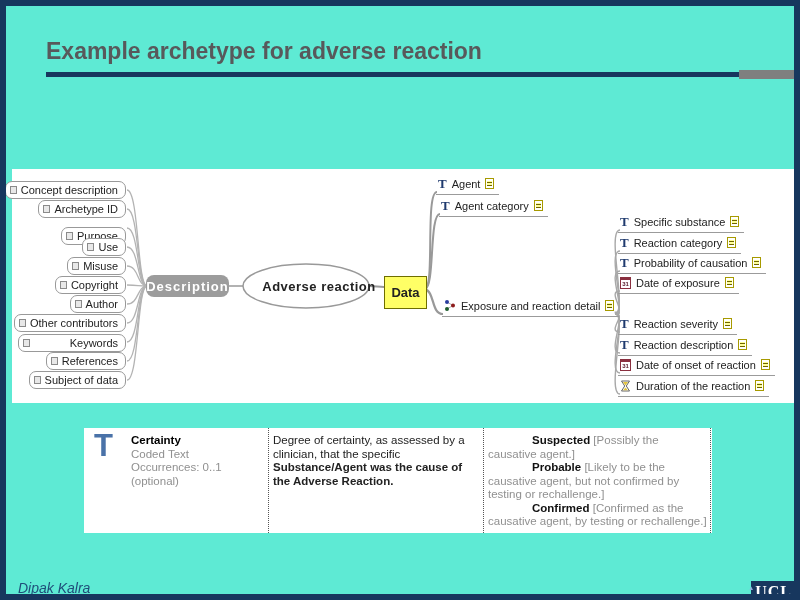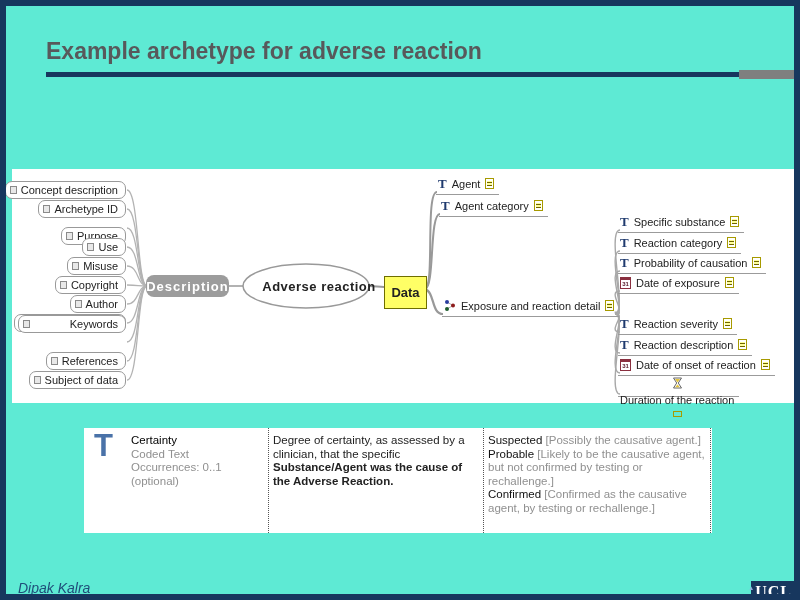--- a/index.html
+++ b/index.html
@@ -49,26 +49,26 @@
   .cal-icon{position:relative;display:inline-flex;width:11px;height:12px;box-sizing:border-box;
             border:1px solid #8a2f3f;border-top:3px solid #8a2f3f;background:#fff;
             align-items:center;justify-content:center;}
   .cal-icon::after{content:"31";font-size:6px;line-height:1;color:#5c2030;font-weight:bold;}
   .icon-slot svg{display:block;}
 
   
   #detail-panel .col{position:absolute;top:6px;font-size:11.5px;line-height:13.5px;}
   #dt-icon{position:absolute;left:10px;top:2px;font-size:31px;font-weight:bold;color:#4A72A8;line-height:1;}
   #dt-col-name{left:47px;width:132px;}
-  #dt-name{font-weight:normal;color:#000;}
+  #dt-name{font-weight:bold;color:#000;}
   .dim{color:#909090;}
   #dt-col-desc{left:189px;width:208px;color:#222;}
   #dt-desc-bold{font-weight:bold;}
   #dt-col-values{left:404px;width:219px;}
-  .value-term{font-weight:normal;color:#111;}
+  .value-term{font-weight:bold;color:#111;margin-left:44px;}
   .value-def{color:#909090;}
   .dots{position:absolute;top:0;height:105px;border-left:1px dotted #555;}
   #dots-1{left:184px;} #dots-2{left:399px;} #dots-3{left:626px;}
 
   
   #footer-author{position:absolute;left:12px;top:574px;font-size:14px;font-style:italic;color:#1F4E79;}
   #ucl-logo{position:absolute;left:745px;top:575px;width:46px;height:22px;background:#17375E;
             border-right:2px solid #7F9ECB;display:flex;align-items:center;justify-content:flex-end;
             padding-right:3px;box-sizing:border-box;z-index:5;}
   #ucl-mark{font-size:6px;color:#8FB2DC;margin-right:1px;align-self:flex-start;margin-top:4px;}
@@ -164,21 +164,21 @@
     <span>Copyright</span>
   </div>
       <div class="left-box" style="top: 289px;">
     <span class="bullet-icon"></span>
     <span>Author</span>
   </div>
       <div class="left-box" style="top: 308px;">
     <span class="bullet-icon"></span>
     <span>Other contributors</span>
   </div>
-      <div class="left-box" style="top: 309px; gap: 40px;">
+      <div class="left-box" style="top: 328px; gap: 40px;">
     <span class="bullet-icon"></span>
     <span>Keywords</span>
   </div>
       <div class="left-box" style="top: 346px;">
     <span class="bullet-icon"></span>
     <span>References</span>
   </div>
       <div class="left-box" style="top: 365px;">
     <span class="bullet-icon"></span>
     <span>Subject of data</span>
@@ -231,21 +231,21 @@
       <div class="branch-row" style="left: 612px; top: 330px;">
     <span class="icon-slot"><span class="t-icon">T</span></span>
     <span>Reaction description</span>
     <span class="notes-icon"></span>
   </div>
       <div class="branch-row" style="left: 612px; top: 350px;">
     <span class="icon-slot"><span class="cal-icon"></span></span>
     <span>Date of onset of reaction</span>
     <span class="notes-icon"></span>
   </div>
-      <div class="branch-row" style="left: 612px; top: 371px; flex-direction: column;">
+      <div class="branch-row" style="left: 612px; top: 371px;">
     <span class="icon-slot"><span><svg width="11" height="12" viewBox="0 0 11 12" xmlns="http://www.w3.org/2000/svg">
               <path d="M1.5 1 h8 l-3.2 5 3.2 5 h-8 l3.2 -5 z" fill="none" stroke="#666" stroke-width="1"></path>
               <path d="M3 2 h5 l-2.5 3.6 z" fill="#E5C53C"></path>
               <path d="M3.2 10.3 h4.6 l-2.3 -2.8 z" fill="#E5C53C"></path>
             </svg></span></span>
     <span>Duration of the reaction</span>
     <span class="notes-icon"></span>
   </div>
     </div>
 

